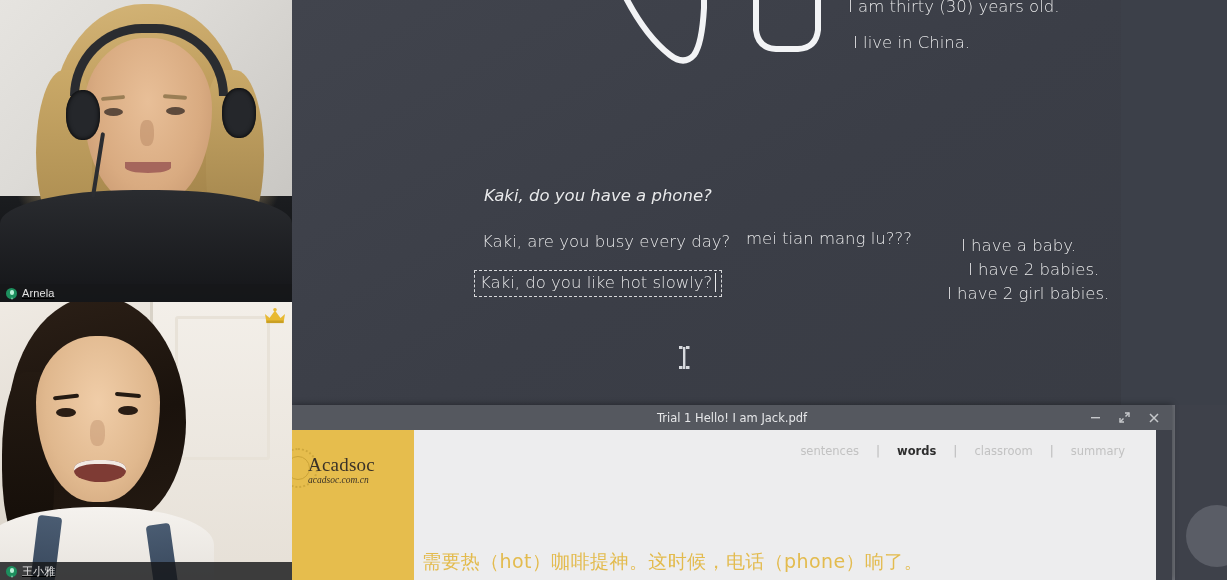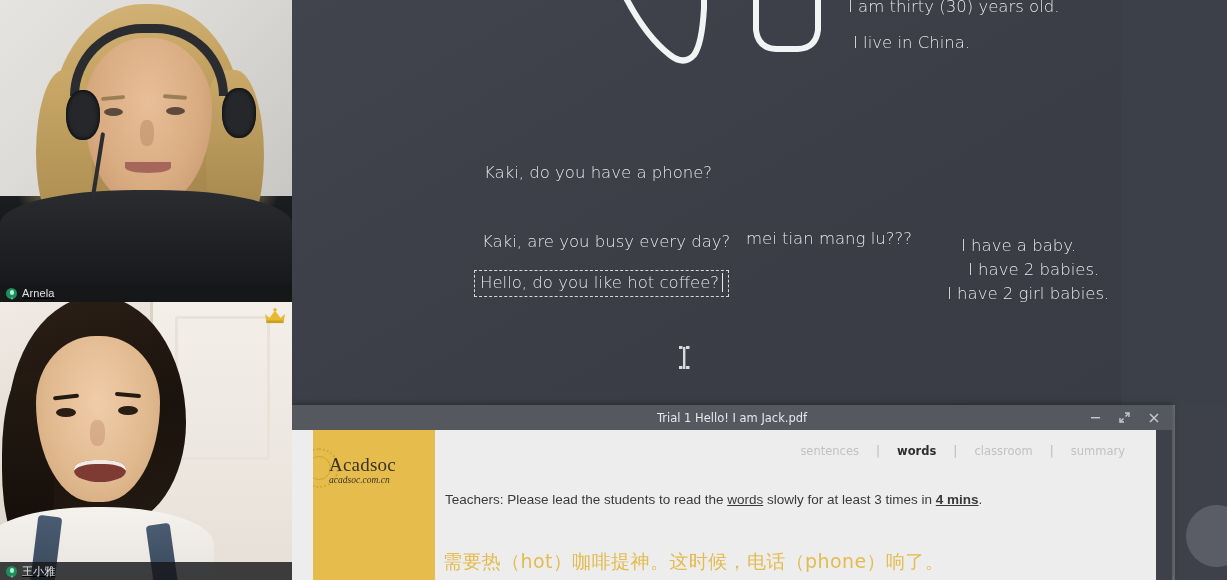--- a/index.html
+++ b/index.html
@@ -203,21 +203,21 @@
     width: 29px; height: 25px; display: flex; align-items: center; justify-content: center;
     color: #c6c8cb;
   }
   .pdf-body { position: relative; height: 150px; background: #494c54; }
   .pdf-page {
     position: absolute; left: 0; top: 0; width: 864px; height: 150px;
     background: #ededee; display: flex;
   }
   .pdf-sidebar {
     width: 122px; flex: 0 0 122px; background: #e6bd4d;
-    position: relative; overflow: hidden; margin-left: 21px;
+    position: relative; overflow: hidden;
   }
   .brand { position: absolute; left: 16px; top: 24px; color: #3a3228; }
   .brand-name { font-family: "Liberation Serif", serif; font-size: 19px; letter-spacing: .2px; }
   .brand-url { font-family: "Liberation Serif", serif; font-size: 9.5px; font-style: italic; margin-top: -1px; }
   .brand-seal {
     position: absolute; left: -14px; top: 18px; width: 40px; height: 40px;
     border-radius: 50%; border: 2px dotted #caa43a; opacity: .8;
   }
   .brand-seal::after{
     content:""; position:absolute; inset:6px; border-radius:50%; border:1px solid #c49d33;
@@ -261,26 +261,26 @@
 
   <div class="board">
 
     <svg width="935" height="90" style="position:absolute;left:0;top:0;">
       <path d="M 330 -10 Q 352 35 378 55 Q 392 66 402 55 Q 410 44 412 8 L 412 -12" fill="none" stroke="#f2f3f5" stroke-width="6" stroke-linecap="round" stroke-linejoin="round"></path>
       <path d="M 464 -10 L 464 30 Q 466 48 484 49 L 506 49 Q 524 48 526 30 L 526 -10" fill="none" stroke="#f2f3f5" stroke-width="6" stroke-linecap="round" stroke-linejoin="round"></path>
     </svg>
 
     <div class="board-text" style="left:556px;top:-3px;">I am thirty (30) years old.</div>
     <div class="board-text" style="left:561px;top:33px;">I live in China.</div>
-    <div class="board-text" style="left:192px;top:163px;">Kaki, do you have a phone?</div>
+    <div class="board-text" style="left:192px;top:186px;font-style:italic;">Kaki, do you have a phone?</div>
     <div class="board-text" style="left:190px;top:232px;">Kaki, are you busy every day?</div>
     <div class="board-text" style="left:454px;top:229px;">mei tian mang lu???</div>
 
     <div class="board-text sel" style="left:182px;top:270px;">
-      <span>Hello, do you like hot coffee?</span><span class="caret"></span>
+      <span>Kaki, do you like hot slowly?</span><span class="caret"></span>
     </div>
 
     <div class="board-text" style="left:669px;top:236px;">I have a baby.</div>
     <div class="board-text" style="left:676px;top:260px;">I have 2 babies.</div>
     <div class="board-text" style="left:636px;top:284px;margin-left:19px;">I have 2 girl babies.</div>
 
     <svg class="ibeam" style="left:384px;top:346px;" width="16" height="24">
       <rect x="7" y="1" width="2.4" height="22" fill="#d8dade"></rect>
       <rect x="3" y="0" width="3.5" height="3" fill="#d8dade"></rect>
       <rect x="10" y="0" width="3.5" height="3" fill="#d8dade"></rect>
@@ -335,21 +335,20 @@
           <div class="pdf-tabs">
             <span class="pdf-tab">sentences</span>
             <span class="tab-sep">|</span>
             <span class="pdf-tab active">words</span>
             <span class="tab-sep">|</span>
             <span class="pdf-tab">classroom</span>
             <span class="tab-sep">|</span>
             <span class="pdf-tab">summary</span>
           </div>
 
-          <div class="instr"><span>Teachers: Please lead the students to read the </span><u>words</u><span> slowly for at least 3 times in </span><u><b>4 mins</b></u><span>.</span></div>
 
           <div class="cn-line l2">需要热（hot）咖啡提神。这时候，电话（phone）响了。</div>
         </div>
       </div>
       <div class="pdf-right-strip"></div>
     </div>
   </div>
 
   <div class="video-col">
 

